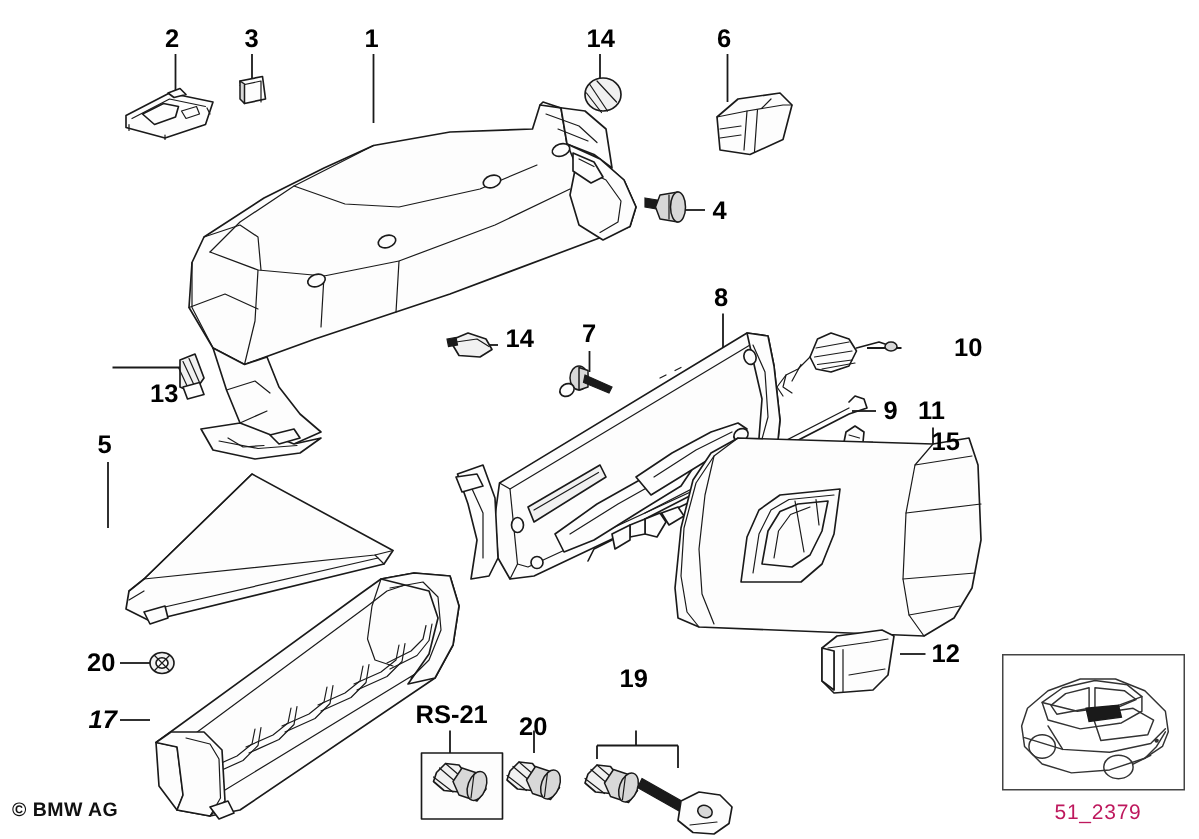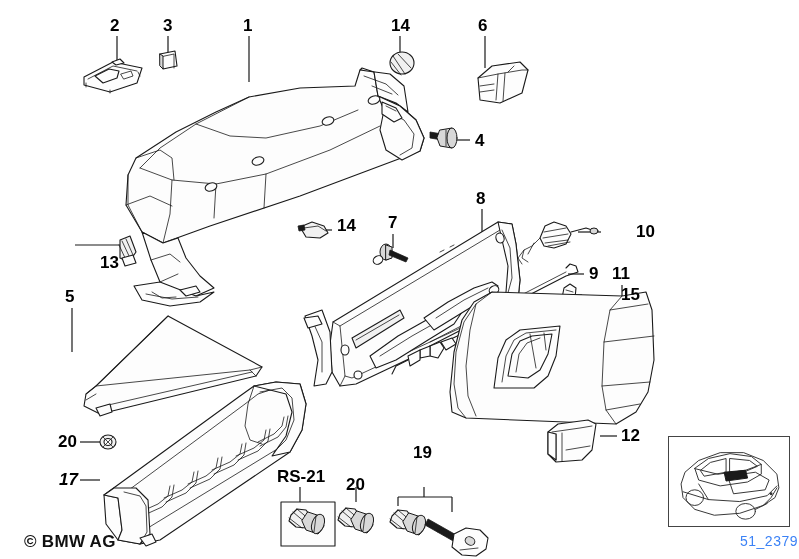--- a/index.html
+++ b/index.html
@@ -29,39 +29,38 @@
     font-family: "Liberation Sans", sans-serif;
     font-weight: bold;
     font-size: 17px;
     color: #000000;
     line-height: 1;
     white-space: nowrap;
     letter-spacing: 0px;
   }
   .copyright {
     position: absolute;
-    left: 24px;
+    left: 8px;
     top: 532px;
     font-family: "Liberation Sans", sans-serif;
     font-weight: bold;
-    font-size: 17px;
+    font-size: 13px;
     color: #111111;
     letter-spacing: 0.3px;
     white-space: nowrap;
   }
   .diagram-number {
     position: absolute;
     left: 703px;
     top: 533px;
     font-family: "Liberation Sans", sans-serif;
     font-size: 14px;
-    color: #3b82f6;
+    color: #be185d;
     letter-spacing: 0.5px;
     white-space: nowrap;
-    margin-left: 37px;
   }
   .car-box {
     position: absolute;
     left: 668px;
     top: 436px;
     width: 122px;
     height: 91px;
     border: 1px solid #444444;
     background: #ffffff;
     box-sizing: border-box;

